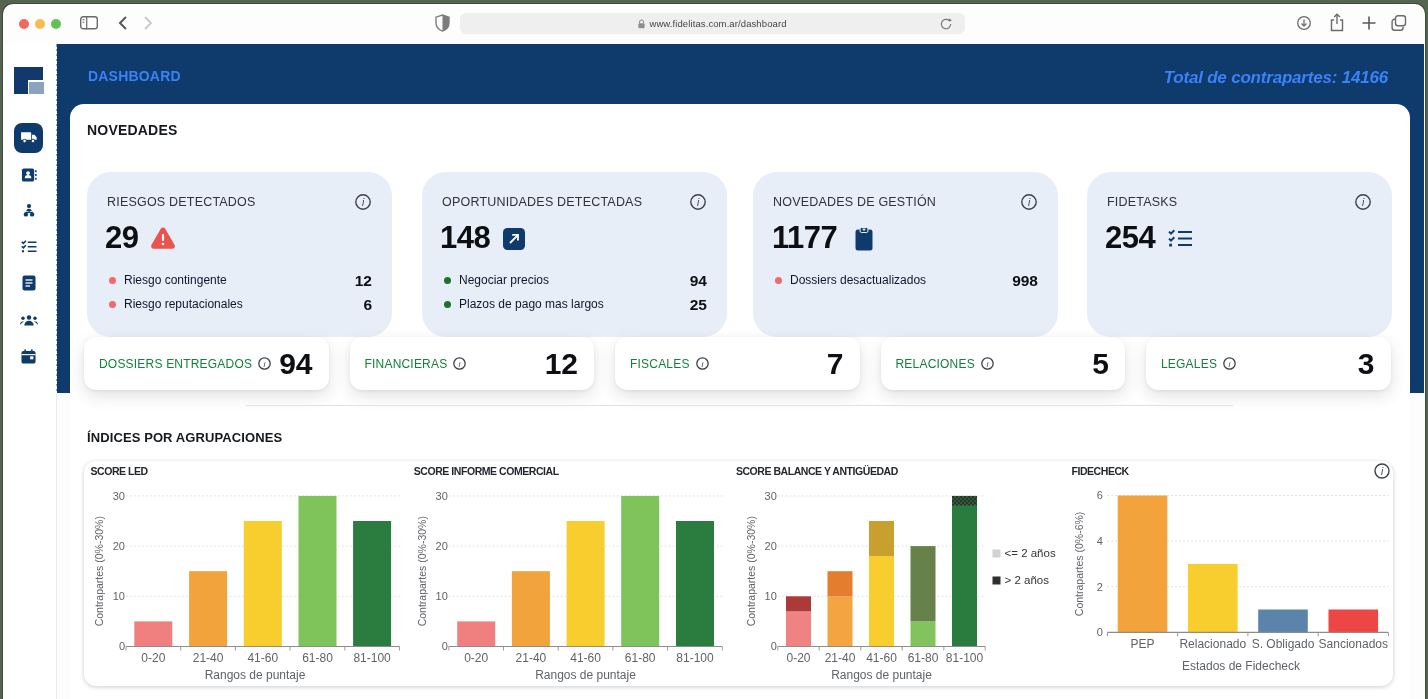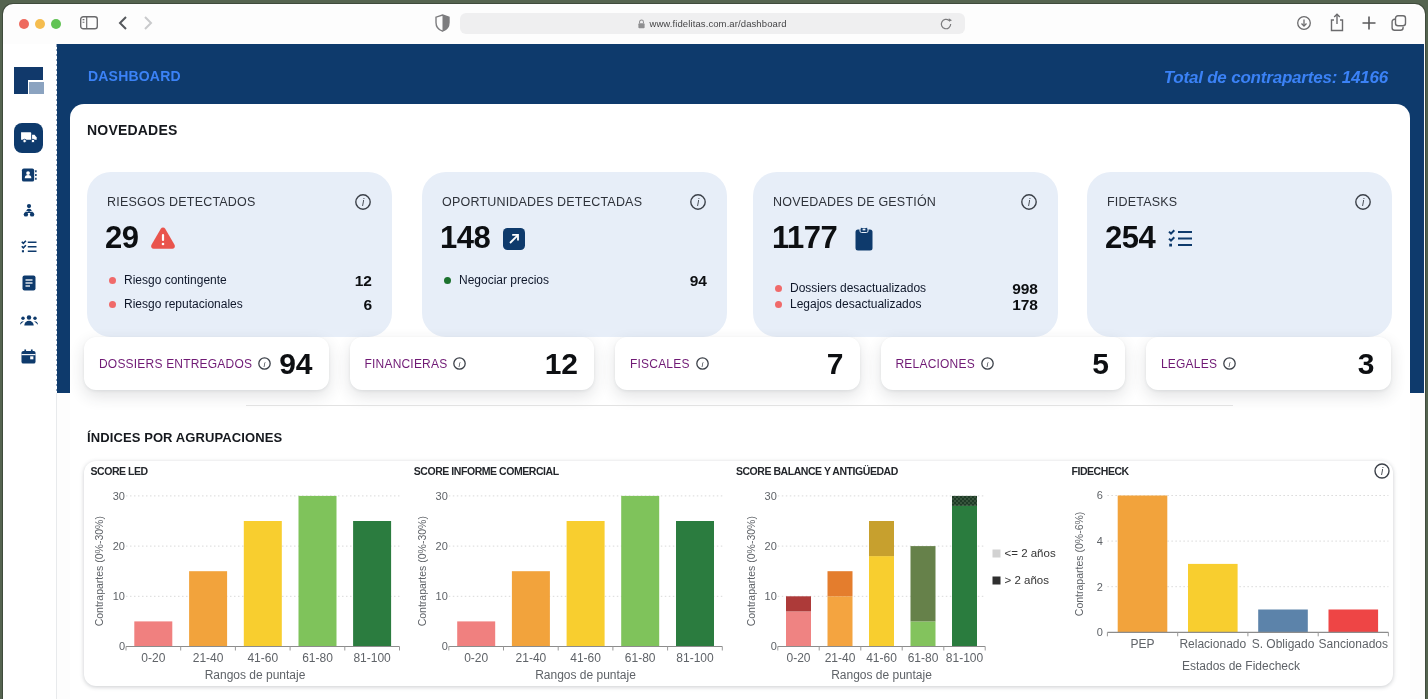--- a/index.html
+++ b/index.html
@@ -37,21 +37,21 @@
   .bigcard .ttl { position:absolute; font-size:12.5px; color:#2e323a; letter-spacing:0.2px; }
   .bigcard .num { position:absolute; font-size:31px; font-weight:bold; color:#0d0f12; letter-spacing:-0.5px; line-height:1; }
   .row { position:absolute; left:0; width:100%; height:16px; }
   .row .dot { position:absolute; left:22px; top:4.5px; width:7px; height:7px; border-radius:50%; }
   .row .lbl { position:absolute; left:37px; top:0.5px; font-size:12px; color:#0f172a; }
   .row .val { position:absolute; right:20px; top:-1px; font-size:15.5px; font-weight:bold; color:#0d0f12; }
 
   .minicard { position:absolute; top:337px; width:244.5px; height:53px; background:#fff; border-radius:12px;
               box-shadow:0 6px 16px rgba(40,50,60,0.14), 0 1px 3px rgba(40,50,60,0.08);
               display:flex; align-items:center; }
-  .minicard .mt { font-size:12px; color:#701a75; letter-spacing:0.2px; margin-left:15px; white-space:nowrap; }
+  .minicard .mt { font-size:12px; color:#15803d; letter-spacing:0.2px; margin-left:15px; white-space:nowrap; }
   .minicard .mn { position:absolute; right:16px; font-size:30px; font-weight:bold; color:#0d0f12; top:50%; transform:translateY(-50%); line-height:1; }
 
   .infoc { display:inline-block; }
   svg text { font-family:"Liberation Sans", sans-serif; }
 </style>
 </head>
 <body>
 <div class="window">
 <div class="g">
 
@@ -215,43 +215,43 @@
     <svg class="abs" style="left:81px;top:56px;" width="22" height="22" viewBox="0 0 22 22">
       <rect x="0" y="0" width="22" height="22" rx="4.5" fill="#0e3a6c"></rect>
       <line x1="7" y1="15" x2="14.4" y2="7.6" stroke="#fff" stroke-width="1.8"></line>
       <polyline points="9.2,6.8 15,6.8 15,12.6" fill="none" stroke="#fff" stroke-width="1.8"></polyline>
     </svg>
     <div class="row" style="top:101px;">
           <div class="dot" style="background:#1c722e;"></div>
           <div class="lbl">Negociar precios</div>
           <div class="val">94</div>
         </div>
+    <div class="row" style="top:125px;">
+          <div class="dot" style="background:#1c722e;"></div>
+          <div class="lbl">Plazos de pago mas largos</div>
+          <div class="val">25</div>
+        </div>
   </div>
 
   <div class="bigcard" style="left:753px;">
     <div class="ttl" style="left:20px;top:23px;position:absolute;">NOVEDADES DE GESTIÓN</div>
     <svg class="infoc abs" style="right:21px;top:22.5px;" width="16" height="16" viewBox="0 0 16 16">
           <circle cx="8" cy="8" r="7.2" fill="none" stroke="#3c4149" stroke-width="1.4"></circle>
           <text x="8" y="12" font-size="10" font-style="italic" text-anchor="middle" fill="#3c4149" font-family="Liberation Serif, serif">i</text>
         </svg>
     <div class="num" style="left:19px;position:absolute;top:50.5px;">1177</div>
     <svg class="abs" style="left:102px;top:55px;" width="18" height="24" viewBox="0 0 18 24">
       <rect x="0.5" y="2.5" width="17" height="21" rx="2.5" fill="#0e3a6c"></rect>
       <rect x="5" y="0.5" width="8" height="5" rx="1.5" fill="#0e3a6c" stroke="#e7eef8" stroke-width="1"></rect>
       <rect x="7.6" y="1.6" width="2.8" height="1.8" fill="#e7eef8"></rect>
     </svg>
-    <div class="row" style="top:109px;">
+    <div class="row" style="top:101px;">
           <div class="dot" style="background:#f06a6a;"></div>
           <div class="lbl">Dossiers desactualizados</div>
           <div class="val">998</div>
-        </div>
-    <div class="row" style="top:125px;">
-          <div class="dot" style="background:#f06a6a;"></div>
-          <div class="lbl">Legajos desactualizados</div>
-          <div class="val">178</div>
         </div>
   </div>
 
   <div class="bigcard" style="left:1087px;">
     <div class="ttl" style="left:20px;top:23px;position:absolute;">FIDETASKS</div>
     <svg class="infoc abs" style="right:21px;top:22.5px;" width="16" height="16" viewBox="0 0 16 16">
           <circle cx="8" cy="8" r="7.2" fill="none" stroke="#3c4149" stroke-width="1.4"></circle>
           <text x="8" y="12" font-size="10" font-style="italic" text-anchor="middle" fill="#3c4149" font-family="Liberation Serif, serif">i</text>
         </svg>
     <div class="num" style="left:18px;position:absolute;top:50.5px;">254</div>

